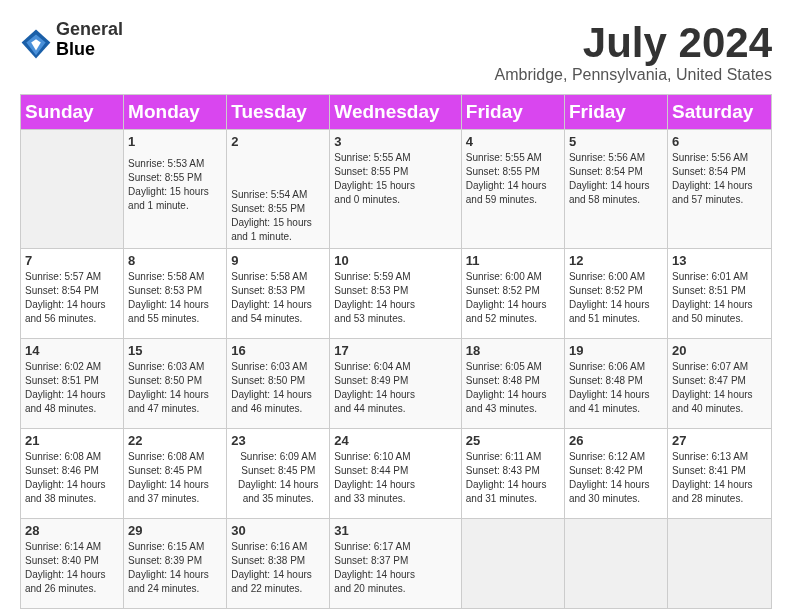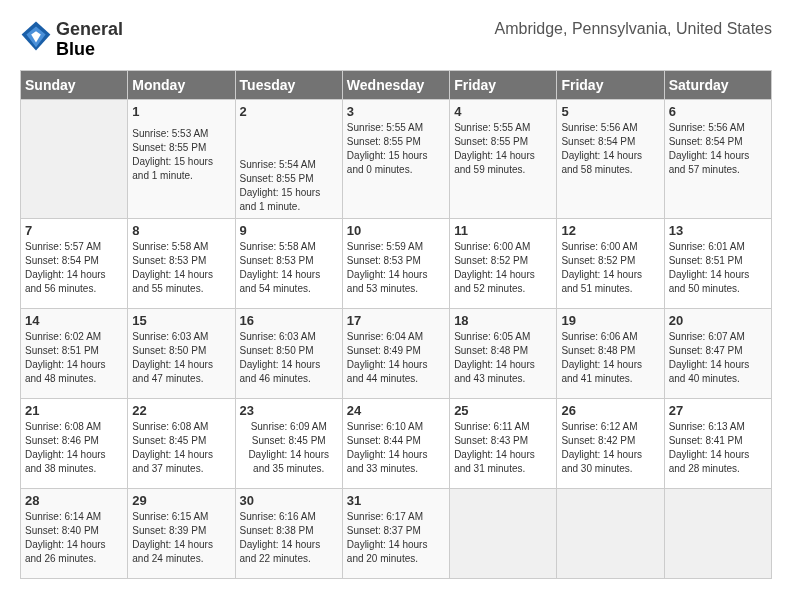--- a/index.html
+++ b/index.html
@@ -11,21 +11,21 @@
       padding: 20px;
     }
     .header {
       display: flex;
       justify-content: space-between;
       align-items: flex-start;
       margin-bottom: 10px;
     }
     .logo {
       display: flex;
-      align-items: flex-start;
+      align-items: flex-end;
     }
     .logo-text {
       display: flex;
       flex-direction: column;
       line-height: 1.1;
     }
     .logo-general {
       font-size: 18px;
       font-weight: bold;
       color: #333;
@@ -52,25 +52,25 @@
     .subtitle {
       font-size: 16px;
       color: #555;
     }
     table {
       width: 100%;
       border-collapse: collapse;
       font-size: 11px;
     }
     thead tr th {
-      background-color: #737373;
+      background-color: #d946ef;
       color: #fff;
       padding: 6px 4px;
       text-align: left;
-      font-size: 14px;
+      font-size: 19px;
       font-weight: bold;
       border: 1px solid #ccc;
     }
     tbody tr td {
       border: 1px solid #ccc;
       vertical-align: top;
       padding: 4px;
       min-height: 80px;
       height: 90px;
       background: #fff;
@@ -103,20 +103,21 @@
       <polygon points="20,2 38,18 20,38 2,18" fill="#1a5fa8"></polygon>
       <polygon points="20,8 32,18 20,34 8,18" fill="#4a90d9"></polygon>
       <polygon points="20,14 26,18 20,28 14,18" fill="#fff"></polygon>
     </svg>
     <div class="logo-text">
       <span class="logo-general">General</span>
       <span class="logo-blue">Blue</span>
     </div>
   </div>
   <div class="title-block">
+    <div class="main-title">July 2024</div>
     <div class="subtitle">Ambridge, Pennsylvania, United States</div>
   </div>
 </div>
 
 <table>
   <thead>
     <tr>
     <th>Sunday</th>
         <th>Monday</th>
         <th>Tuesday</th>

